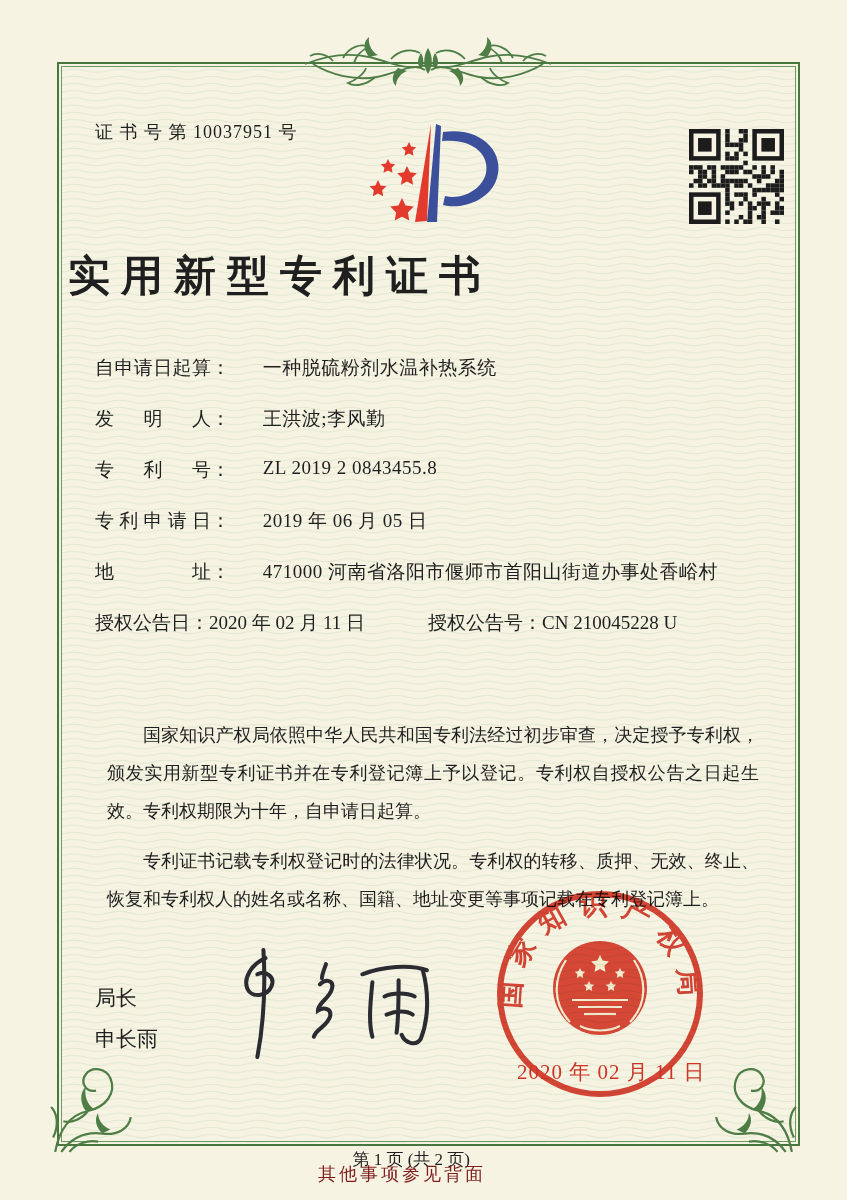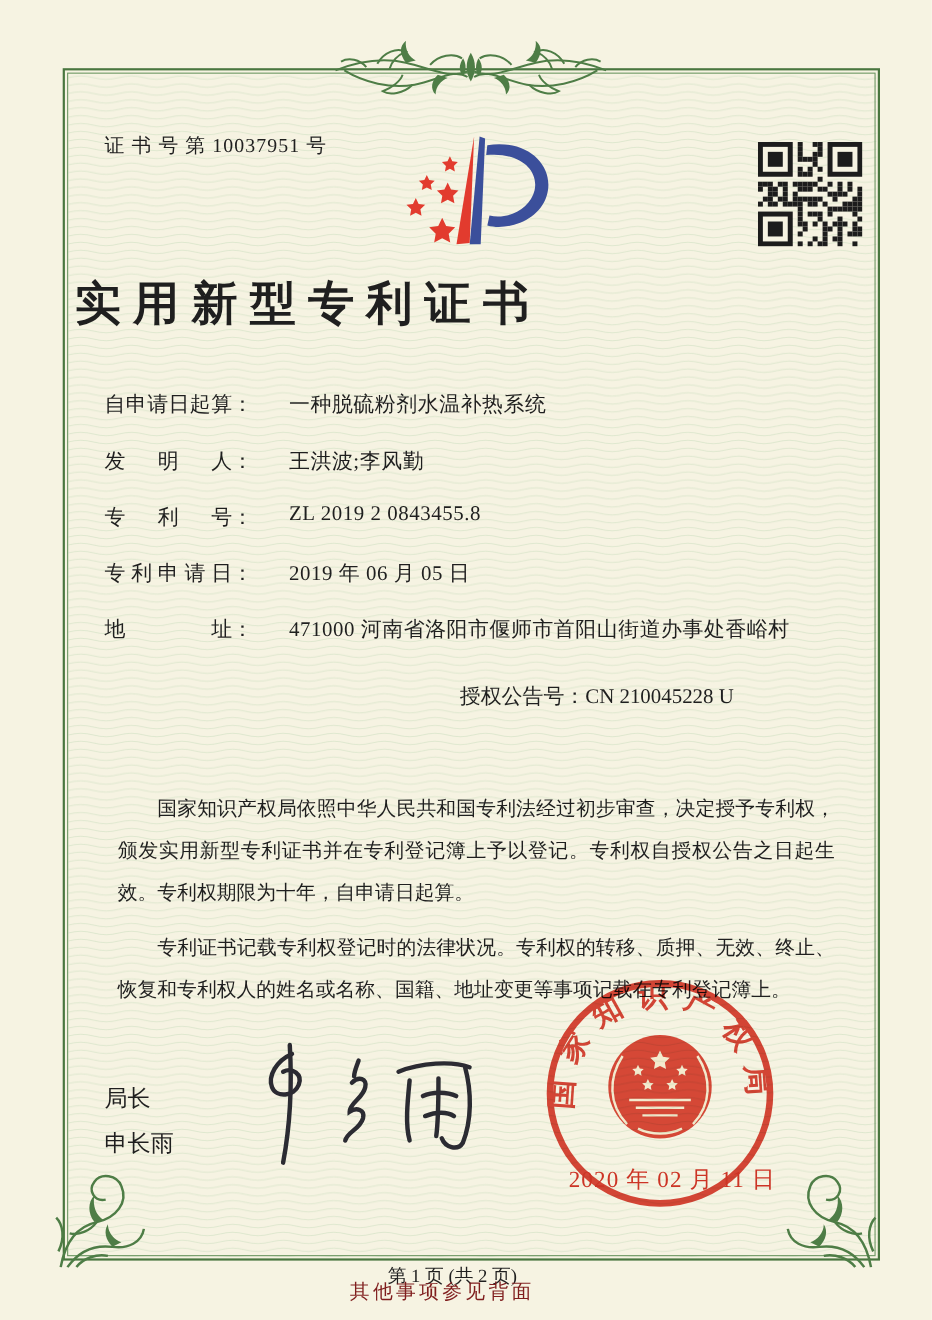--- a/index.html
+++ b/index.html
@@ -27,21 +27,21 @@
   .title{
     position:absolute;left:57px;top:248px;width:743px;text-align:left;
     font-size:42px;font-weight:700;letter-spacing:11px;text-indent:11px;
   }
   .fields{position:absolute;left:95px;top:355px;width:690px;}
   .frow{height:26px;margin-bottom:25px;font-size:19px;white-space:nowrap;}
   .flabel{display:inline-block;width:116px;text-align:justify;text-align-last:justify;vertical-align:top;}
   .fcolon{display:inline-block;vertical-align:top;}
   .fvalue{display:inline-block;margin-left:28px;vertical-align:top;letter-spacing:.5px;}
   .grant-row{position:relative;height:26px;font-size:19px;white-space:nowrap;}
-  .grant-b{position:absolute;left:323px;top:0;margin-top:10px;}
+  .grant-b{position:absolute;left:333px;top:0;}
   .paras{position:absolute;left:95px;top:704px;width:676px;font-size:18px;line-height:38px;text-align:justify;}
   .paras p{margin:12px;text-indent:2em;}
   .signer{position:absolute;left:95px;top:978px;font-size:21px;line-height:41px;}
   .signature{position:absolute;left:213px;top:943px;width:232px;height:118px;}
   .seal{position:absolute;left:492px;top:886px;width:216px;height:216px;opacity:.92;mix-blend-mode:multiply;}
   .seal-date{position:absolute;left:517px;top:1058px;font-size:21px;color:#cc3425;letter-spacing:1px;white-space:nowrap;}
   .page-num{position:absolute;left:300px;top:1148px;width:170px;text-align:right;font-size:17px;}
   .back-note{position:absolute;left:57px;top:1162px;width:690px;text-align:center;font-size:18px;letter-spacing:3px;color:#7f1d1d;}
 </style>
 </head>
@@ -283,20 +283,21 @@
   </div>
   <div class="frow">
     <span class="flabel">专利申请日</span><span class="fcolon">：</span>
     <span class="fvalue">2019 年 06 月 05 日</span>
   </div>
   <div class="frow">
     <span class="flabel">地址</span><span class="fcolon">：</span>
     <span class="fvalue">471000 河南省洛阳市偃师市首阳山街道办事处香峪村</span>
   </div>
   <div class="grant-row">
+    <span class="grant-a"><span>授权公告日</span><span>：</span><span>2020 年 02 月 11 日</span></span>
     <span class="grant-b"><span>授权公告号</span><span>：</span><span>CN 210045228 U</span></span>
   </div>
 </div>
 
 <div class="paras">
   <p>国家知识产权局依照中华人民共和国专利法经过初步审查，决定授予专利权，颁发实用新型专利证书并在专利登记簿上予以登记。专利权自授权公告之日起生效。专利权期限为十年，自申请日起算。</p>
   <p>专利证书记载专利权登记时的法律状况。专利权的转移、质押、无效、终止、恢复和专利权人的姓名或名称、国籍、地址变更等事项记载在专利登记簿上。</p>
 </div>
 
 <div class="signer">

